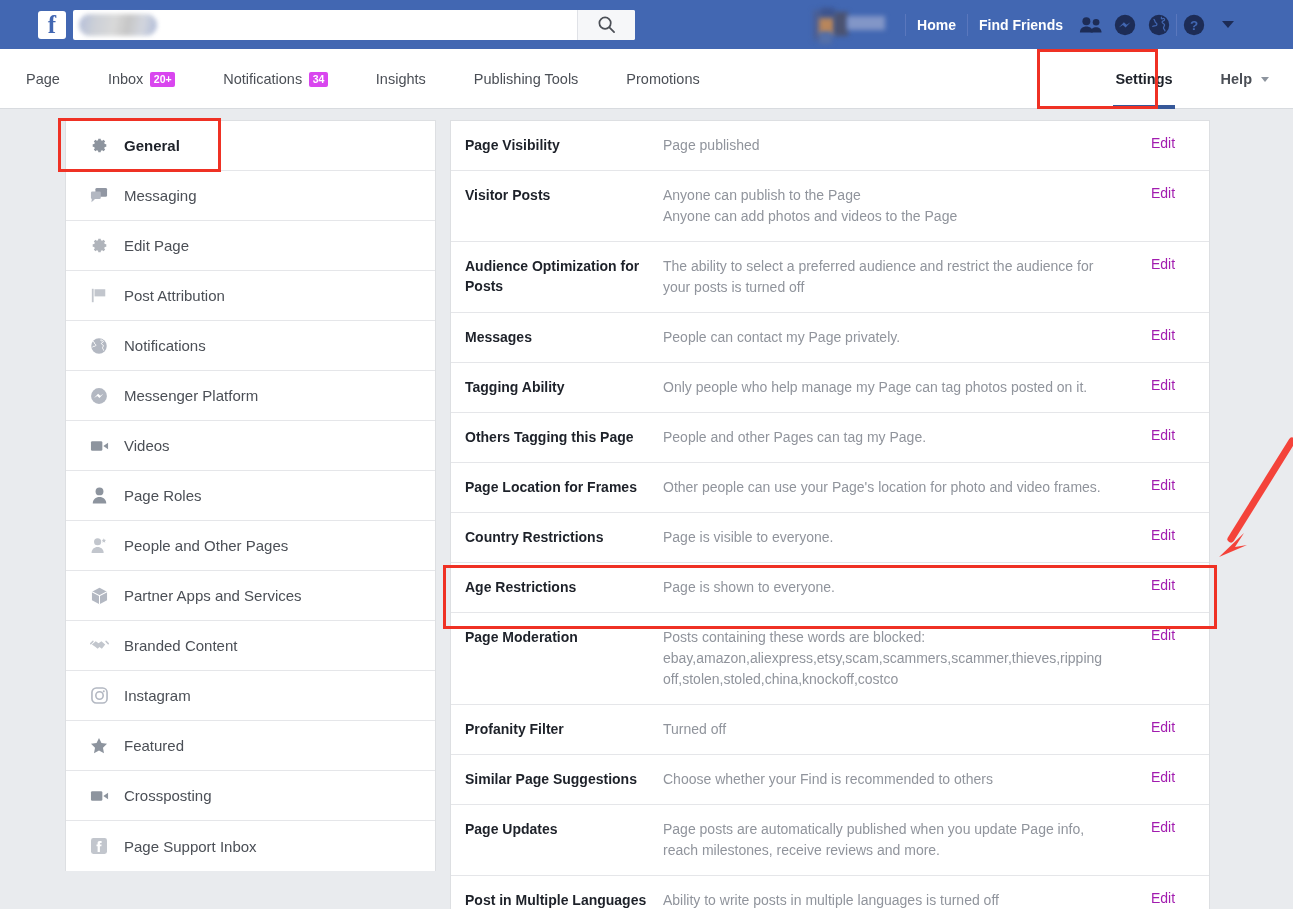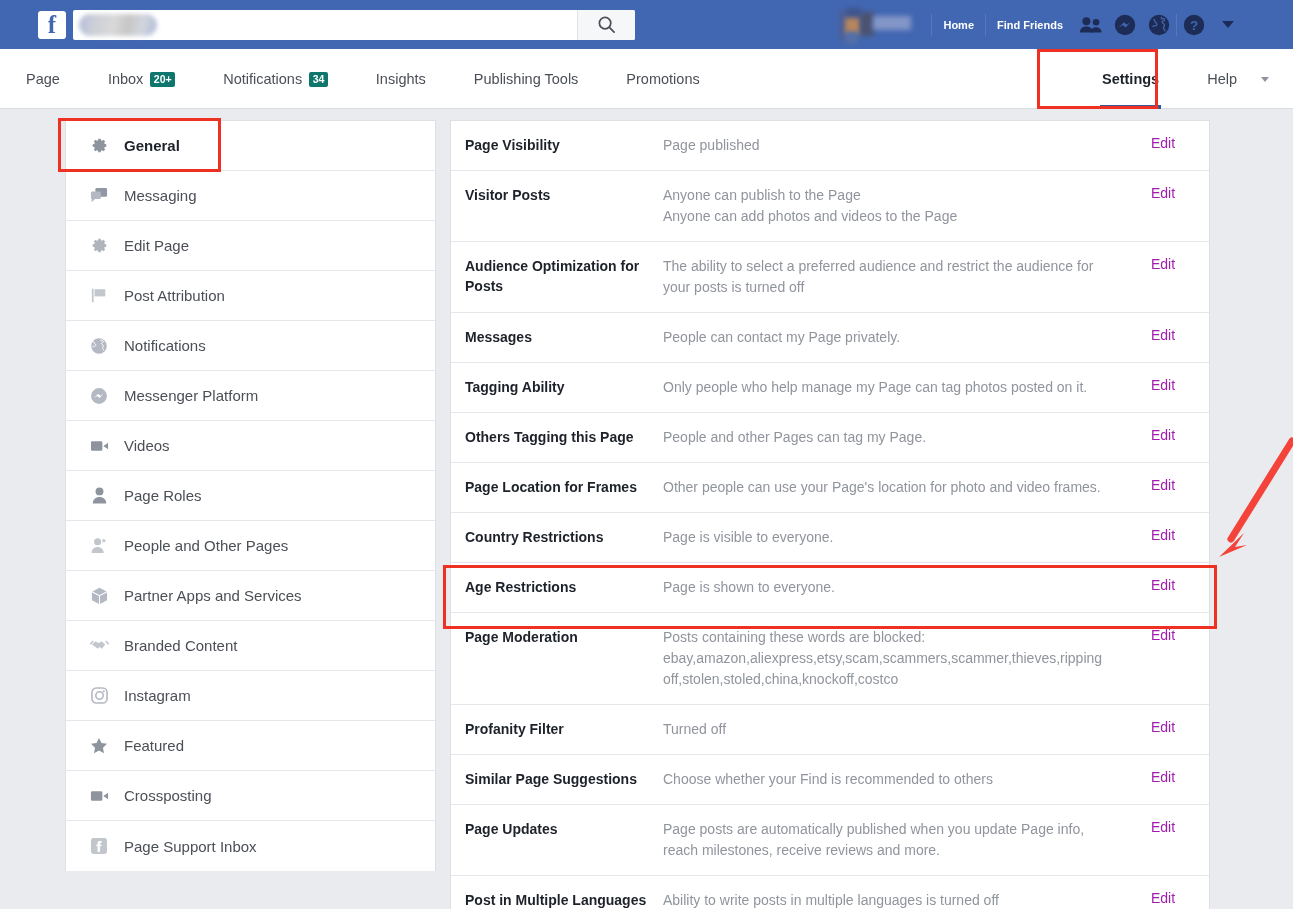--- a/index.html
+++ b/index.html
@@ -79,21 +79,21 @@
     filter: blur(2.6px);
   }
   .pb1 { left: 6px;  top: 2px;  width: 16px; height: 30px; background: #4a5f96; }
   .pb2 { left: 14px; top: 0px;  width: 14px; height: 12px; background: #3d558f; }
   .pb3 { left: 12px; top: 10px; width: 16px; height: 16px; background: #b8865c; }
   .pb4 { left: 27px; top: 4px;  width: 14px; height: 24px; background: #4b5371; }
   .pb5 { left: 40px; top: 8px;  width: 38px; height: 14px; background: #8296c7; }
   .pb6 { left: 12px; top: 24px; width: 13px; height: 12px; background: #5570a8; }
   .navlink {
     color: #fff;
-    font-size: 11px;
+    font-size: 14px;
     font-weight: bold;
     padding: 0 11px;
     white-space: nowrap;
   }
   .vdiv { width: 1px; height: 22px; background: #5a77bd; }
   .icon-btn {
     width: 34px; height: 30px;
     display: flex; align-items: center; justify-content: center;
   }
   .icon-btn svg { display: block; }
@@ -124,38 +124,38 @@
     display: flex;
     align-items: center;
     padding: 0 24px;
     font-size: 14.5px;
     color: #4b4f56;
     white-space: nowrap;
   }
   .tab.first { padding-left: 26px; }
   .tab .badge {
     margin-left: 7px;
-    background: #0f766e;
+    background: #d946ef;
     color: #fff;
     font-size: 10.5px;
     font-weight: bold;
     line-height: 14px;
     height: 15px;
     border-radius: 2px;
     padding: 0 3.5px;
     display: inline-block;
   }
   .tab.active { color: #1d2129; font-weight: bold; }
   .tab.active .underline {
     position: absolute;
     left: 22px; right: 22px; bottom: 0;
     height: 4px;
     background: #365899;
   }
-  .tab-help { color: #4b4f56; display: flex; align-items: center; gap: 24px; }
+  .tab-help { color: #4b4f56; display: flex; align-items: center; gap: 9px; font-weight: bold; }
   .tab-help .tcaret {
     width: 0; height: 0;
     border-left: 4px solid transparent;
     border-right: 4px solid transparent;
     border-top: 5px solid #8d949e;
   }
   .tab-spacer { flex: 1 1 auto; }
 
   
   .hl-settings {

